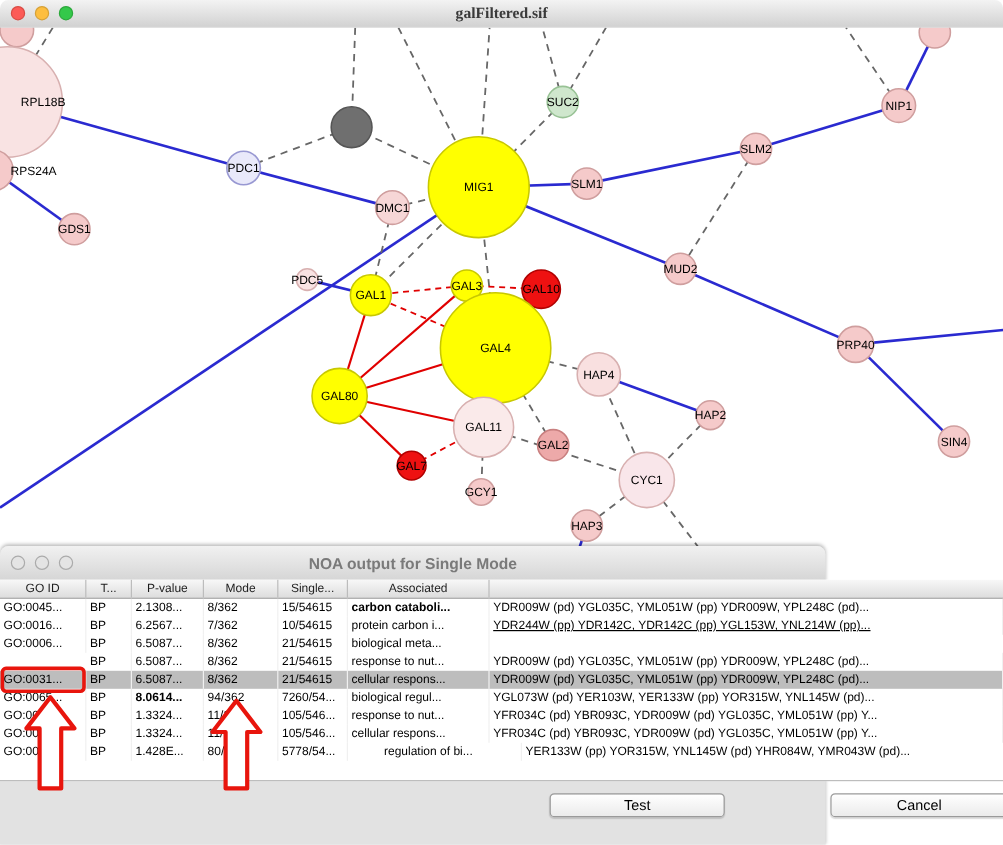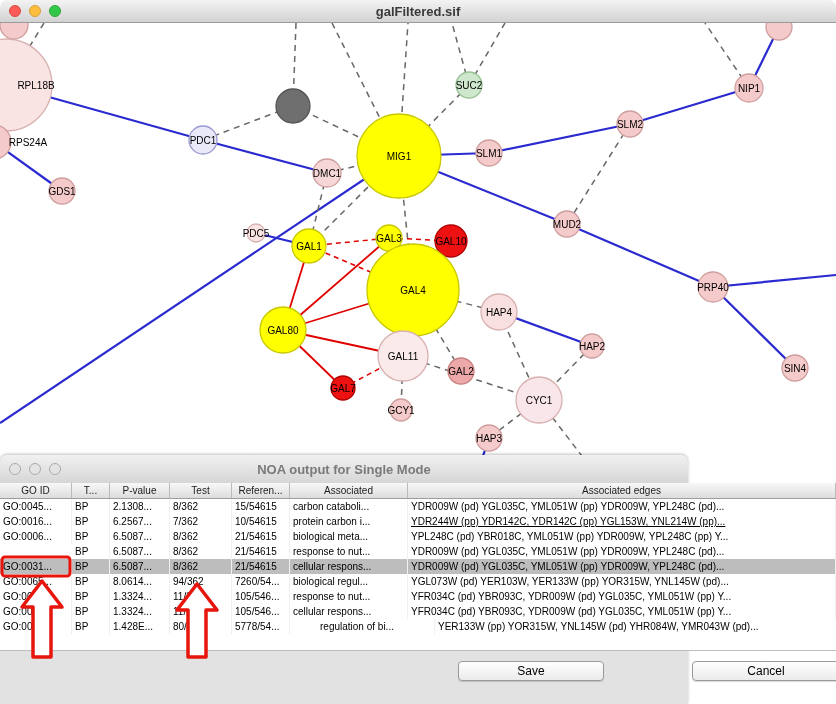--- a/index.html
+++ b/index.html
@@ -7,20 +7,21 @@
     width:836px;height:704px;position:relative;overflow:hidden;
     font-family:"Liberation Sans",sans-serif;background:#ffffff;
   }
   
   .window-top{position:absolute;left:0;top:0;width:836px;height:455px;}
   .titlebar{
     height:22px;background:linear-gradient(#f3f3f3,#d2d2d2);
     border-bottom:1px solid #9b9b9b;position:relative;
     display:flex;align-items:center;justify-content:center;
     border-radius:7px 7px 0 0;
+    font-family:Liberation Serif, serif;
   }
   .titlebar .title{font-size:13px;font-weight:bold;color:#3a3a3a;}
   .traffic{position:absolute;left:9px;top:5px;display:flex;}
   .light{width:12px;height:12px;border-radius:50%;margin-right:8px;box-sizing:border-box;}
   .light.red{background:#fc5b57;border:1px solid #d94c44;}
   .light.yellow{background:#fdbe3f;border:1px solid #d6a137;}
   .light.green{background:#34c84a;border:1px solid #2ca83b;}
   .light.gray{background:#e4e4e4;border:1px solid #ababab;}
   .graph-area{height:432px;background:#ffffff;overflow:hidden;}
 
@@ -268,52 +269,50 @@
       <span class="light gray"></span>
     </div>
     <div class="title">NOA output for Single Mode</div>
   </div>
 
   <div class="results-table">
     <div class="thead" id="table-header">
         <div class="th" style="width: 72px;">GO ID</div>
         <div class="th" style="width: 38px;">T...</div>
         <div class="th" style="width: 60px;">P-value</div>
-        <div class="th" style="width: 62px;">Test</div>
-        <div class="th" style="width: 58px;">Referen...</div>
+        <div class="th" style="width: 62px;">Mode</div>
+        <div class="th" style="width: 58px;">Single...</div>
         <div class="th" style="width: 118px;">Associated</div>
-        <div class="th" style="width: 428px;">Associated edges</div>
       </div>
     <div id="table-body">
         <div class="tr">
           <div class="td" style="width: 72px;">GO:0045...</div>
           <div class="td" style="width: 38px;">BP</div>
           <div class="td" style="width: 60px;">2.1308...</div>
           <div class="td" style="width: 62px;">8/362</div>
           <div class="td" style="width: 58px;">15/54615</div>
-          <div class="td" style="width: 118px;">carbon cataboli...</div>
+          <div class="td" style="width: 118px; font-weight: bold;">carbon cataboli...</div>
           <div class="td" style="width: 428px;">YDR009W (pd) YGL035C, YML051W (pp) YDR009W, YPL248C (pd)...</div>
         </div>
         <div class="tr">
           <div class="td" style="width: 72px;">GO:0016...</div>
           <div class="td" style="width: 38px;">BP</div>
           <div class="td" style="width: 60px;">6.2567...</div>
           <div class="td" style="width: 62px;">7/362</div>
           <div class="td" style="width: 58px;">10/54615</div>
           <div class="td" style="width: 118px;">protein carbon i...</div>
           <div class="td" style="width: 428px; text-decoration: underline;">YDR244W (pp) YDR142C, YDR142C (pp) YGL153W, YNL214W (pp)...</div>
         </div>
         <div class="tr">
           <div class="td" style="width: 72px;">GO:0006...</div>
           <div class="td" style="width: 38px;">BP</div>
           <div class="td" style="width: 60px;">6.5087...</div>
           <div class="td" style="width: 62px;">8/362</div>
           <div class="td" style="width: 58px;">21/54615</div>
           <div class="td" style="width: 118px;">biological meta...</div>
-          <div class="td" style="width: 428px;">YPL248C (pd) YBR018C, YML051W (pp) YDR009W, YPL248C (pp) Y...</div>
         </div>
         <div class="tr">
           <div class="td" style="width: 72px; margin-top: 44px;">GO:0007...</div>
           <div class="td" style="width: 38px;">BP</div>
           <div class="td" style="width: 60px;">6.5087...</div>
           <div class="td" style="width: 62px;">8/362</div>
           <div class="td" style="width: 58px;">21/54615</div>
           <div class="td" style="width: 118px;">response to nut...</div>
           <div class="td" style="width: 428px;">YDR009W (pd) YGL035C, YML051W (pp) YDR009W, YPL248C (pd)...</div>
         </div>
@@ -322,21 +321,21 @@
           <div class="td" style="width: 38px;">BP</div>
           <div class="td" style="width: 60px;">6.5087...</div>
           <div class="td" style="width: 62px;">8/362</div>
           <div class="td" style="width: 58px;">21/54615</div>
           <div class="td" style="width: 118px;">cellular respons...</div>
           <div class="td" style="width: 428px;">YDR009W (pd) YGL035C, YML051W (pp) YDR009W, YPL248C (pd)...</div>
         </div>
         <div class="tr">
           <div class="td" style="width: 72px;">GO:0065...</div>
           <div class="td" style="width: 38px;">BP</div>
-          <div class="td" style="width: 60px;">8.0614...</div>
+          <div class="td" style="width: 60px; font-weight: bold;">8.0614...</div>
           <div class="td" style="width: 62px;">94/362</div>
           <div class="td" style="width: 58px;">7260/54...</div>
           <div class="td" style="width: 118px;">biological regul...</div>
           <div class="td" style="width: 428px;">YGL073W (pd) YER103W, YER133W (pp) YOR315W, YNL145W (pd)...</div>
         </div>
         <div class="tr">
           <div class="td" style="width: 72px;">GO:0031...</div>
           <div class="td" style="width: 38px;">BP</div>
           <div class="td" style="width: 60px;">1.3324...</div>
           <div class="td" style="width: 62px;">11/362</div>
@@ -358,21 +357,21 @@
           <div class="td" style="width: 38px;">BP</div>
           <div class="td" style="width: 60px;">1.428E...</div>
           <div class="td" style="width: 62px;">80/362</div>
           <div class="td" style="width: 58px;">5778/54...</div>
           <div class="td" style="width: 118px; margin-left: 27px;">regulation of bi...</div>
           <div class="td" style="width: 428px;">YER133W (pp) YOR315W, YNL145W (pd) YHR084W, YMR043W (pd)...</div>
         </div>
       </div>
   </div>
 
-  <button class="btn" id="save-btn">Save</button>
+  <button class="btn" id="save-btn">Test</button>
   <button class="btn" id="cancel-btn">Cancel</button>
 </div>
 
 <svg class="annotations" viewBox="0 0 836 704">
   <rect class="anno" x="2" y="557" width="68" height="19" rx="3" fill="none" stroke-width="3" stroke="#e8150d"></rect>
   <polygon class="anno" points="42,581 62,607 51,607 51,657 33,657 33,607 22,607" fill="#ffffff" stroke-width="3.5" stroke-linejoin="round" stroke="#e8150d"></polygon>
   <polygon class="anno" points="197,584 217,610 206,610 206,657 188,657 188,610 177,610" fill="#ffffff" stroke-width="3.5" stroke-linejoin="round" stroke="#e8150d"></polygon>
 </svg>
 
 </body></html>

